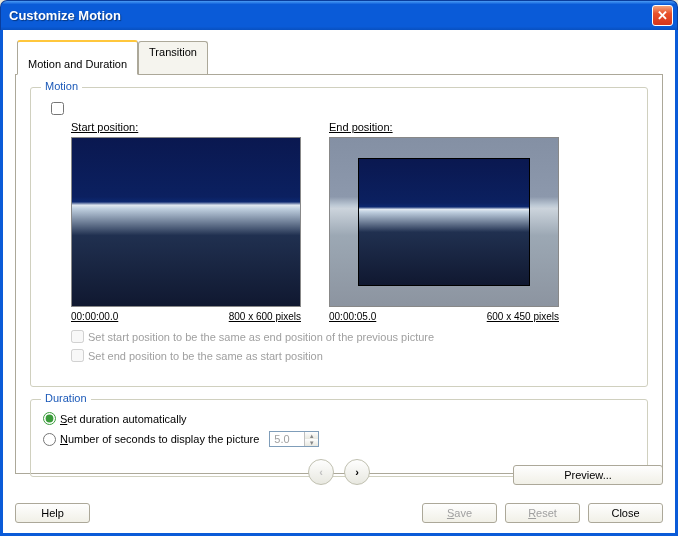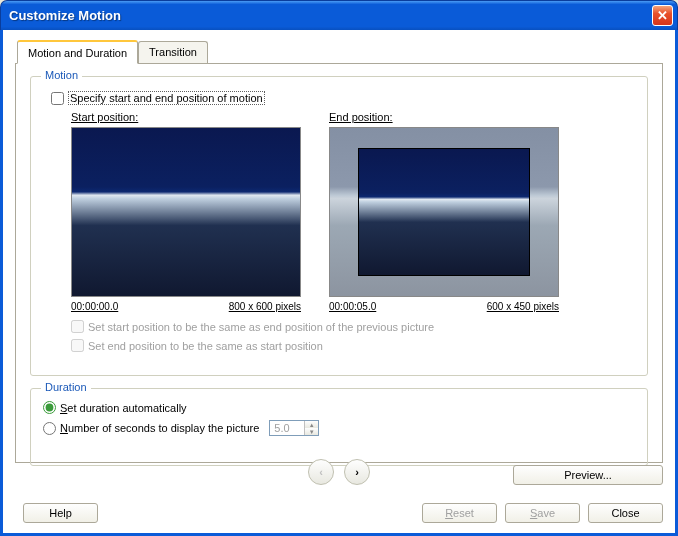--- a/index.html
+++ b/index.html
@@ -60,21 +60,21 @@
   position: relative;
   top: 1px;
   cursor: pointer;
   border-radius: 3px 3px 0 0;
   margin-right: 0px;
 }
 .tab.active {
   background: #fff;
   border-bottom: 1px solid #fff;
   top: 0;
-  padding-top: 5px;
+  padding-top: 16px;
   border-top: 2px solid #ffc73c;
   z-index: 2;
 }
 .tab-panel {
   border: 1px solid #aca899;
   background: #fff;
   padding: 12px 14px 14px 14px;
   height: 400px;
   position: relative;
 }
@@ -160,21 +160,21 @@
   background: linear-gradient(to bottom, #fefefe, #e8e8e0);
   border: 1px solid #c0c0b0;
   display: flex; align-items: center; justify-content: center;
   cursor: pointer;
   font-size: 11px;
 }
 .nav-btn.disabled { color: #c0c0c0; cursor: default; }
 .nav-btn .chev { font-weight:bold; }
 .bottom-buttons {
   position: absolute;
-  bottom: 10px; left: 20px; right: 12px;
+  bottom: 10px; left: 12px; right: 12px;
   display: flex;
   align-items: center;
 }
 .btn {
   min-width: 75px;
   padding: 3px 10px;
   background: linear-gradient(to bottom, #fefefe, #f1f0e7);
   border: 1px solid #aca899;
   border-radius: 3px;
   font-size: 11px;
@@ -206,21 +206,20 @@
     <div class="tab">Transition</div>
   </div>
 
   <div class="tab-panel">
 
     <div class="fieldset" style="height:300px;">
       <span class="legend">Motion</span>
 
       <div class="chk-row" style="margin-left:8px; margin-top:4px;">
         <input type="checkbox" style="">
-        <span style="border:1px dotted #606060; padding:0 1px;">Specify start and end position of motion</span>
       </div>
 
       <div class="positions">
         <div class="pos-col">
           <span class="pos-label">Start position:</span>
           <div class="thumb"></div>
           <div class="thumb-info">
             <span>00:00:00.0</span>
             <span>800 x 600 pixels</span>
           </div>
@@ -282,23 +281,23 @@
   <div class="btn btn-preview">
     <span class="underline-first">Preview...</span>
   </div>
 
   <div class="bottom-buttons">
     <div class="btn">
       <span class="underline-first">Help</span>
     </div>
     <div class="spacer"></div>
     <div class="btn disabled" style="margin-right:8px;">
+      <span style="text-decoration:underline;">S</span><span>ave</span>
+    </div>
+    <div class="btn disabled" style="margin-right:8px;">
       <span style="text-decoration:underline;">R</span><span>eset</span>
-    </div>
-    <div class="btn disabled" style="margin-right:8px;">
-      <span style="text-decoration:underline;">S</span><span>ave</span>
     </div>
     <div class="btn">
       <span class="underline-first">Close</span>
     </div>
   </div>
 
 </div>
 
 </body></html>

